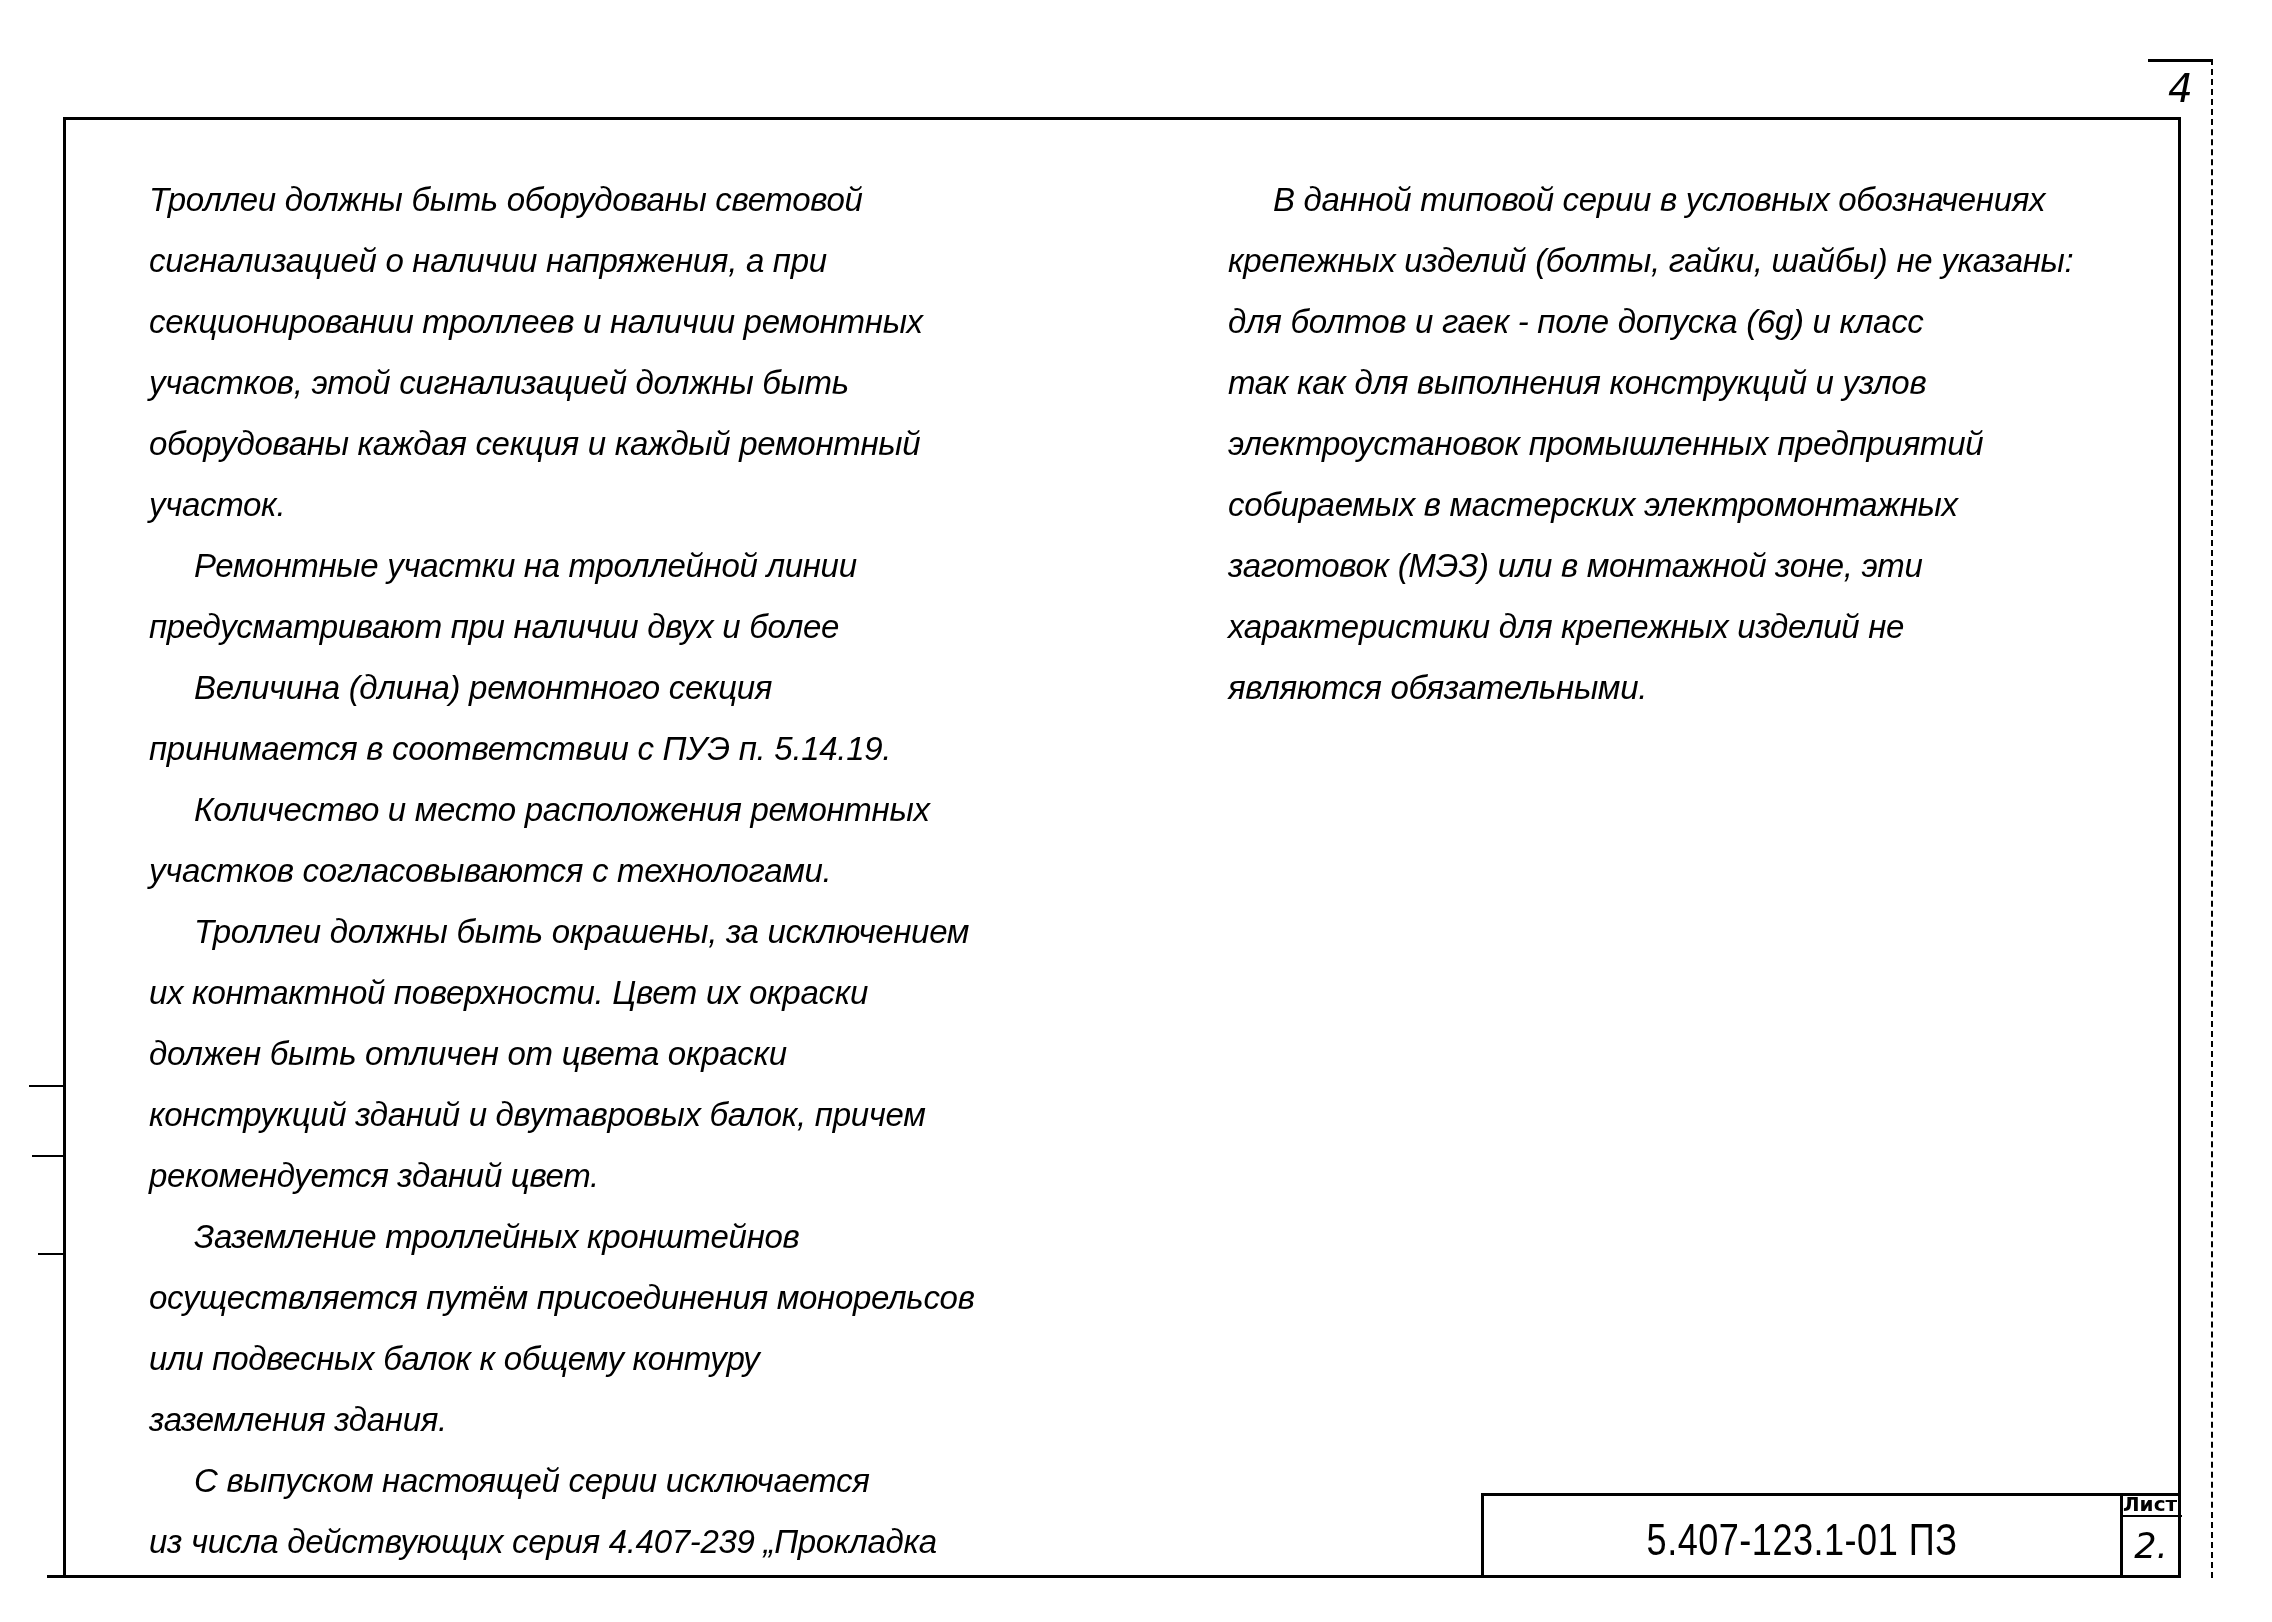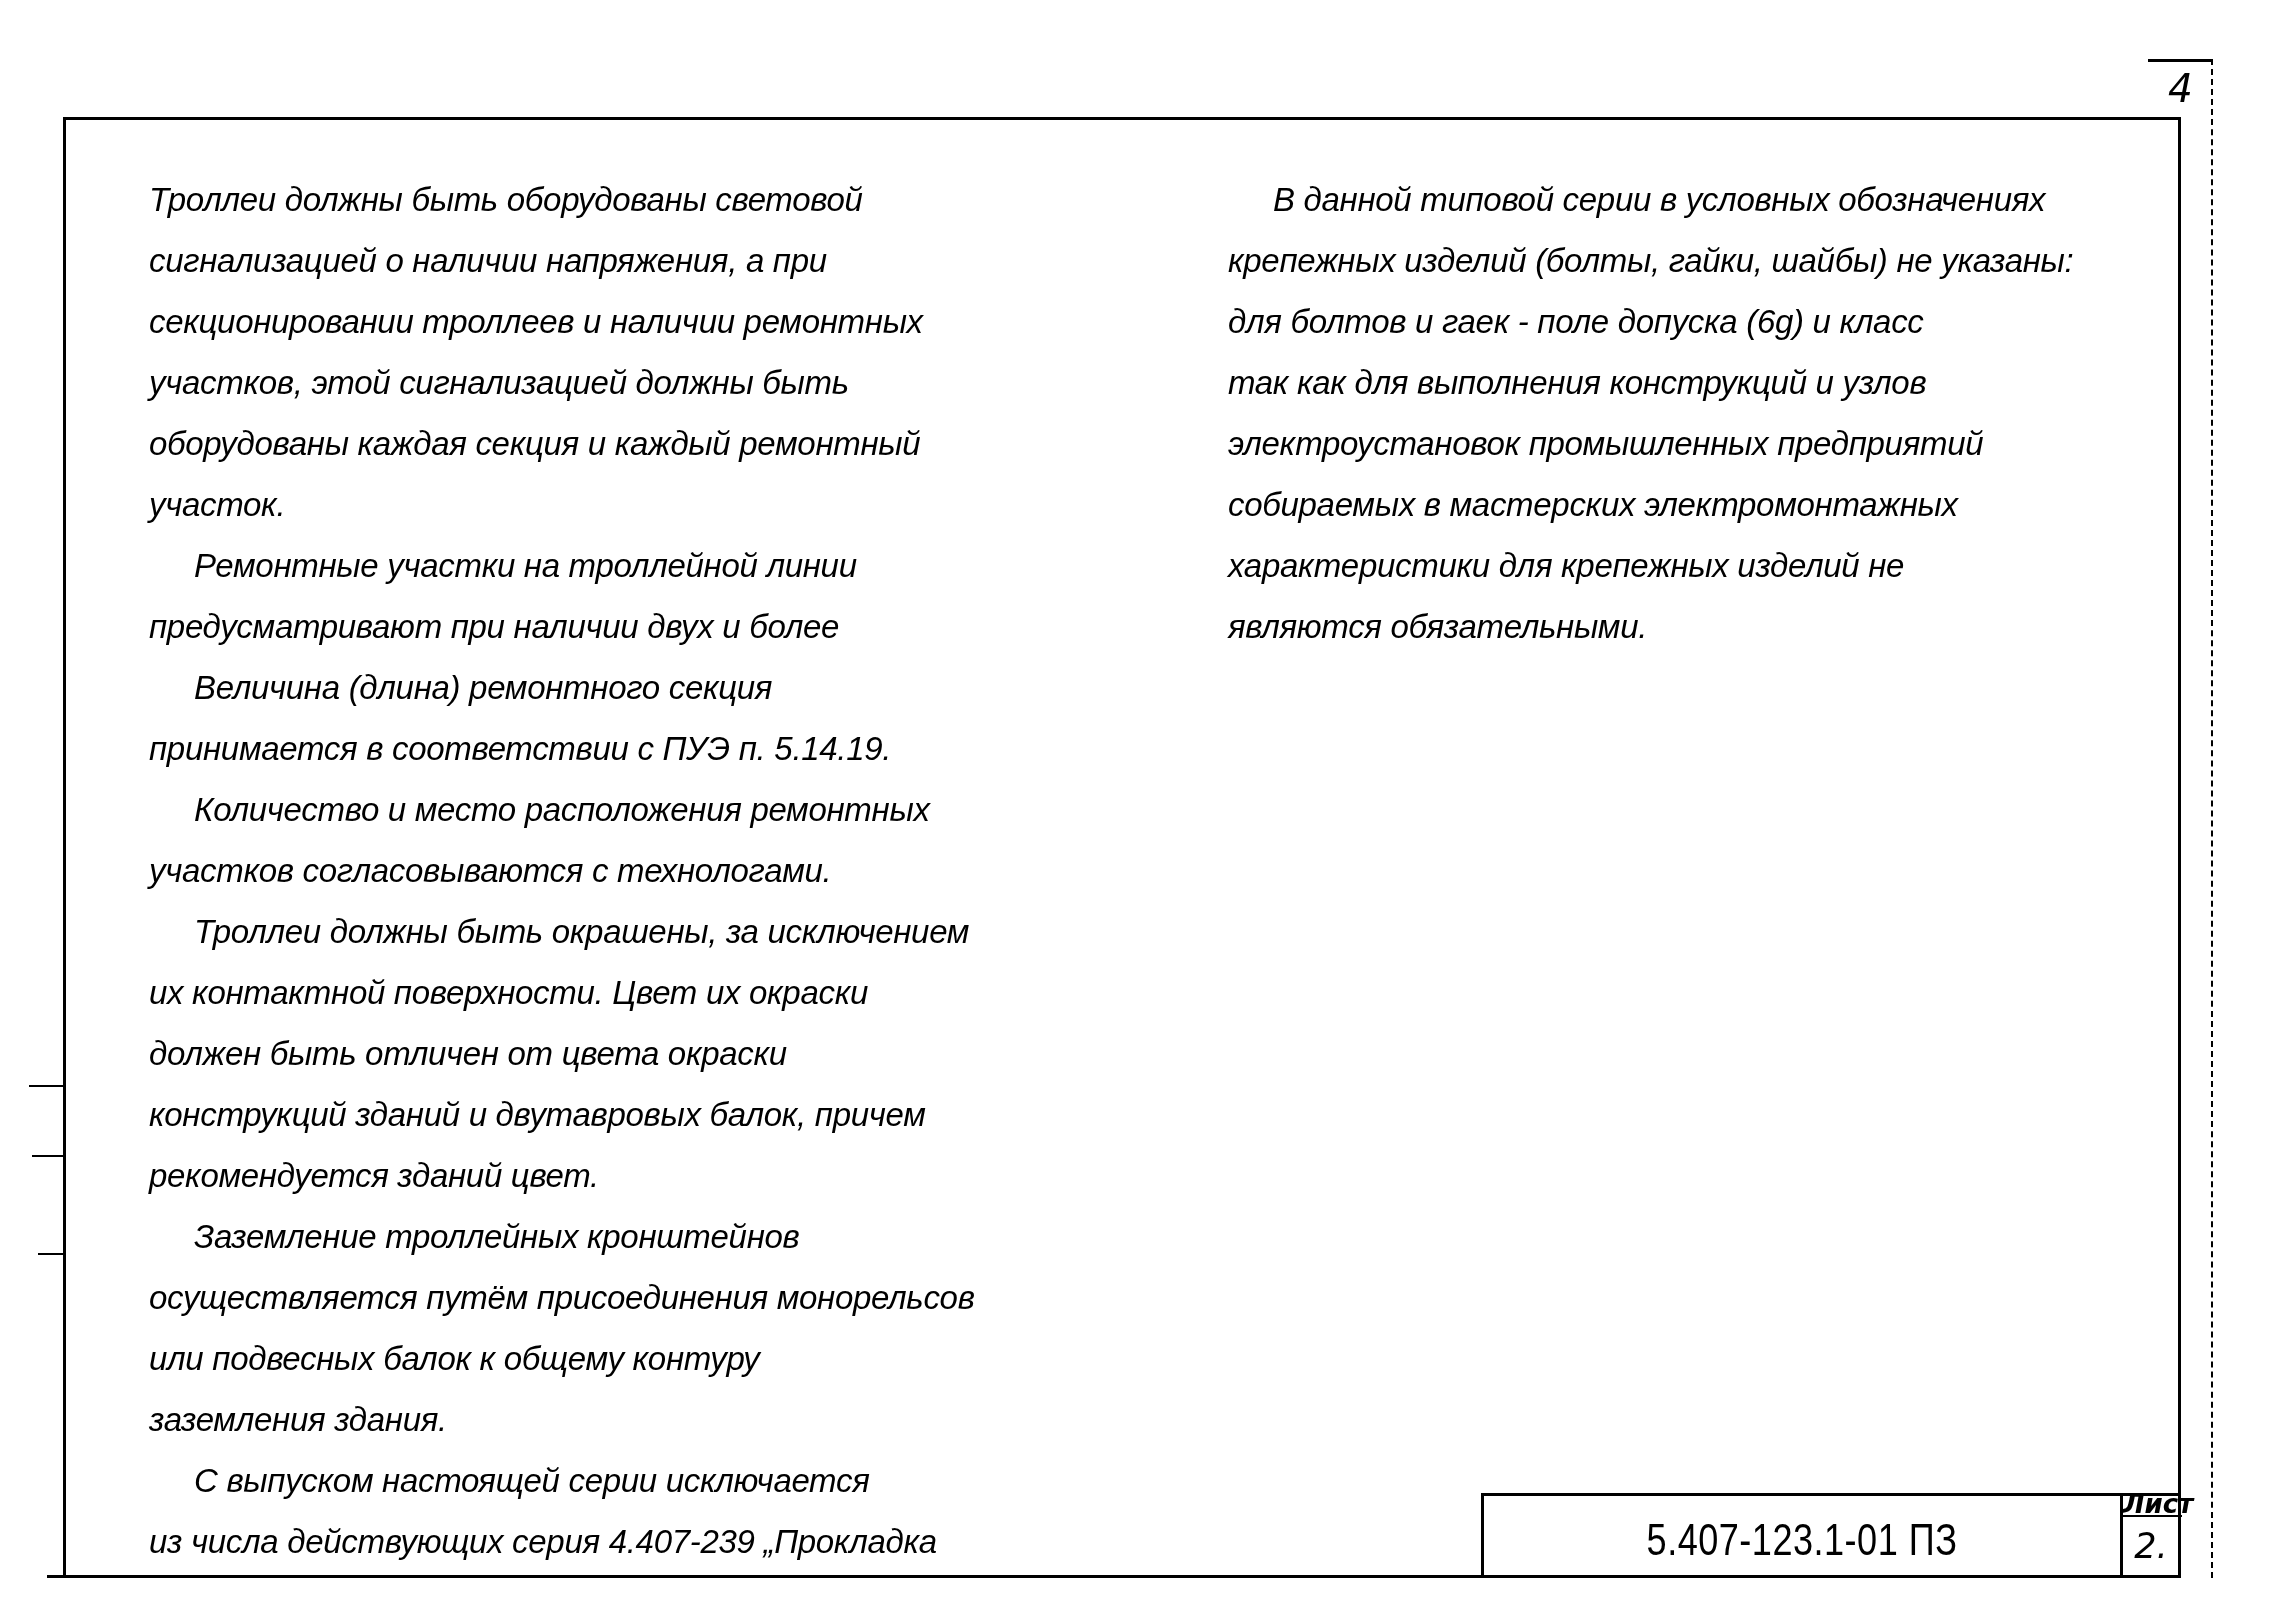--- a/index.html
+++ b/index.html
@@ -15,21 +15,21 @@
   .page-box { left: 2148px; top: 59px; width: 63px; height: 58px;
               border-top: 3.4px solid #000; border-left: 0; box-sizing: border-box; }
   .page-num { left: 2158px; top: 66px; width: 45px; text-align: center;
               font-size: 39px; font-style: italic; line-height: 45px; }
   .title-block { left: 1481px; top: 1493px; width: 700px; height: 85px;
                  border-top: 3.4px solid #000; border-left: 3.4px solid #000; box-sizing: border-box; }
   .sheet-cell { left: 2120px; top: 1493px; width: 62px; height: 85px;
                 border-left: 3.4px solid #000; box-sizing: border-box; }
   .sheet-label-sep { left: 2120px; top: 1515px; width: 62px; height: 0; border-top: 2.8px solid #000; }
   .sheet-label { left: 2123px; top: 1493px; width: 56px; text-align: left;
-                 font-size: 26px; line-height: 23.6px; font-style: italic; font-weight: bold; }
+                 font-size: 20px; line-height: 23.6px; font-weight: bold; }
   .sheet-value { left: 2123px; top: 1524px; width: 56px; text-align: center;
                  font-size: 35px; line-height: 45px; font-style: italic; }
   .doc-code { left: 1484px; top: 1512px; width: 636px; text-align: center;
               font-size: 44px; line-height: 56px; letter-spacing: 0.6px;
               font-family: "Liberation Sans Narrow", "Liberation Sans", sans-serif; transform: scaleX(0.82); }
   .col { font-family: "Liberation Sans", sans-serif; font-size: 33px; line-height: 61px;
          font-style: italic; letter-spacing: -0.3px; white-space: nowrap; }
   .col .line { display: block; transform-origin: left center; }
   .left-col { left: 149px; top: 169px; width: 922px; }
   .right-col { left: 1228px; top: 169px; width: 933px; }
@@ -77,20 +77,21 @@
     <span class="line">из числа действующих серия 4.407-239 „Прокладка</span>
   </div>
 
 <div class="abs col right-col" id="right-col">
     <span class="line indent">В данной типовой серии в условных обозначениях</span>
     <span class="line">крепежных изделий (болты, гайки, шайбы) не указаны:</span>
     <span class="line">для болтов и гаек - поле допуска (6g) и класс</span>
     <span class="line">так как для выполнения конструкций и узлов</span>
     <span class="line">электроустановок промышленных предприятий</span>
     <span class="line">собираемых в мастерских электромонтажных</span>
+    <span class="line">заготовок (МЭЗ) или в монтажной зоне, эти</span>
     <span class="line">характеристики для крепежных изделий не</span>
     <span class="line">являются обязательными.</span>
   </div>
 
 <div class="abs title-block"></div>
 <div class="abs doc-code">5.407-123.1-01 ПЗ</div>
 <div class="abs sheet-cell"></div>
 <div class="abs sheet-label-sep"></div>
 <div class="abs sheet-label">Лист</div>
 <div class="abs sheet-value">2.</div>

